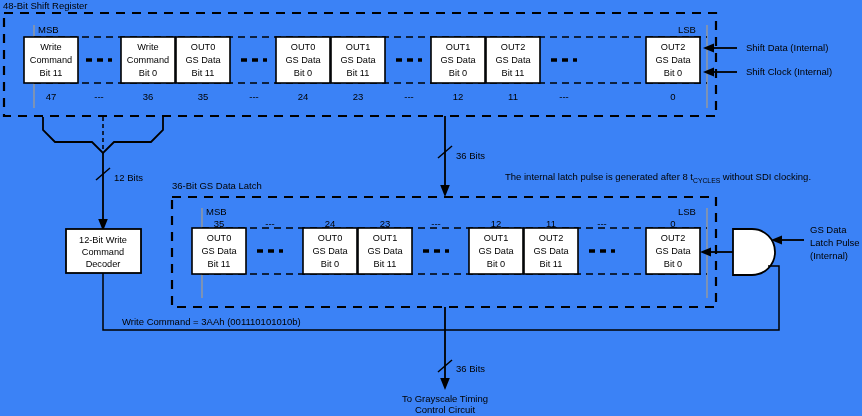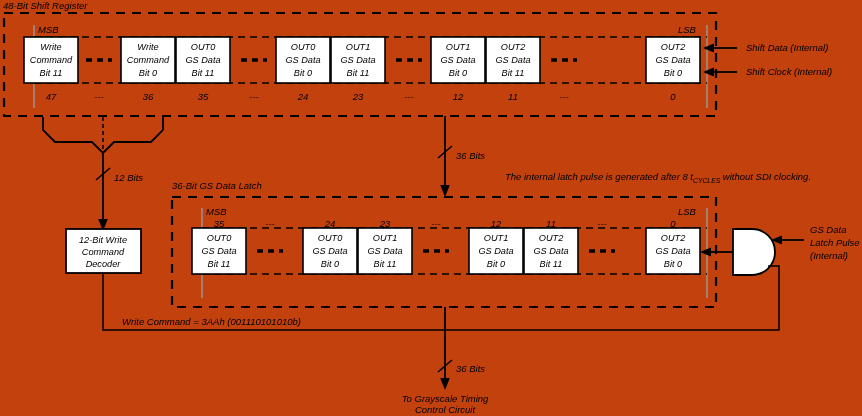--- a/index.html
+++ b/index.html
@@ -4,24 +4,23 @@
 <style>
   html, body {
     margin: 0;
     padding: 0;
     background: #ffffff;
   }
   #diagram-root {
     position: relative;
     width: 862px;
     height: 416px;
-    background: #c2410c;
+    background: #3b82f6;
     font-family: "Liberation Sans", sans-serif;
     overflow: hidden;
-    font-style: italic;
   }
   svg.diagram {
     display: block;
     width: 862px;
     height: 416px;
   }
   text {
     font-family: "Liberation Sans", sans-serif;
     fill: #000000;
   }

